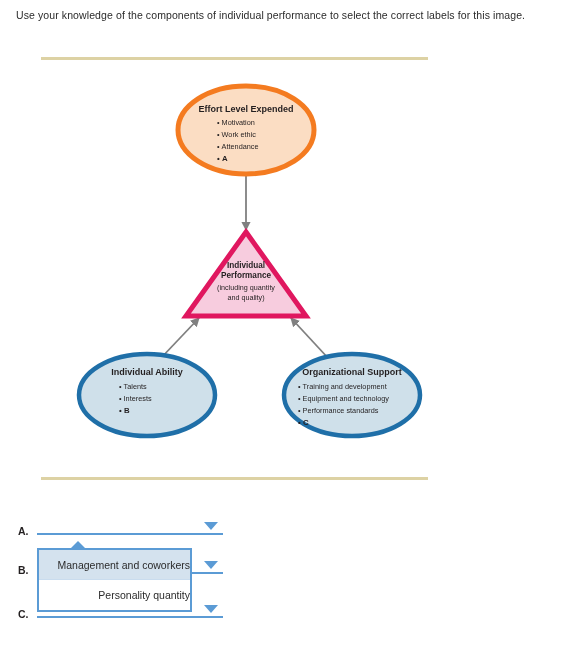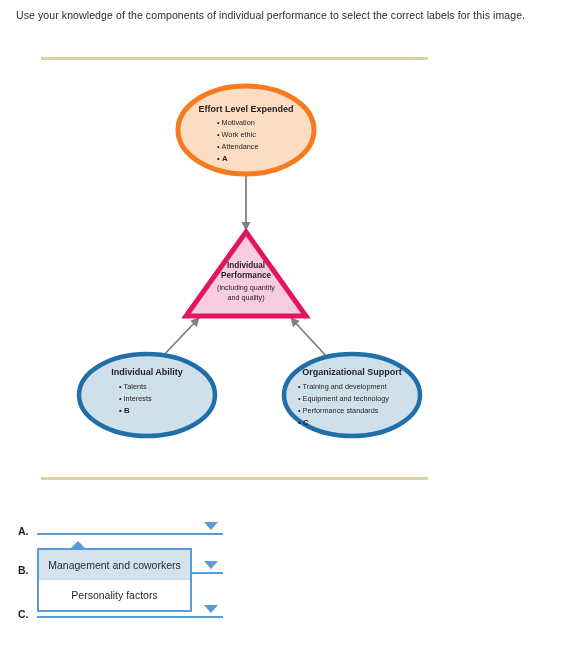--- a/index.html
+++ b/index.html
@@ -128,21 +128,21 @@
     width: 0;
     height: 0;
     border-left: 8px solid transparent;
     border-right: 8px solid transparent;
     border-bottom: 8px solid #5b9bd5;
     z-index: 21;
   }
   .dd-option {
     height: 30px;
     line-height: 30px;
-    text-align: center;
+    text-align: right;
     font-size: 10.5px;
     color: #2b2b2b;
     background: #ffffff;
     border-bottom: 1px solid #c9dcee;
     box-sizing: border-box;
     white-space: nowrap;
   }
   .dd-option:last-child { border-bottom: none; }
   .dd-option.selected {
     background: #d4e2ee;
@@ -242,14 +242,14 @@
 
 <div id="row-c">
   <div class="answer-label">C.</div>
   <div class="answer-line"></div>
   <div class="answer-caret"></div>
 </div>
 
 <div id="dropdown-scroll-up"></div>
 <div id="dropdown">
   <div class="dd-option selected">Management and coworkers</div>
-  <div class="dd-option">Personality factors</div>
+  <div class="dd-option">Personality quantity</div>
 </div>
 
 </body></html>

